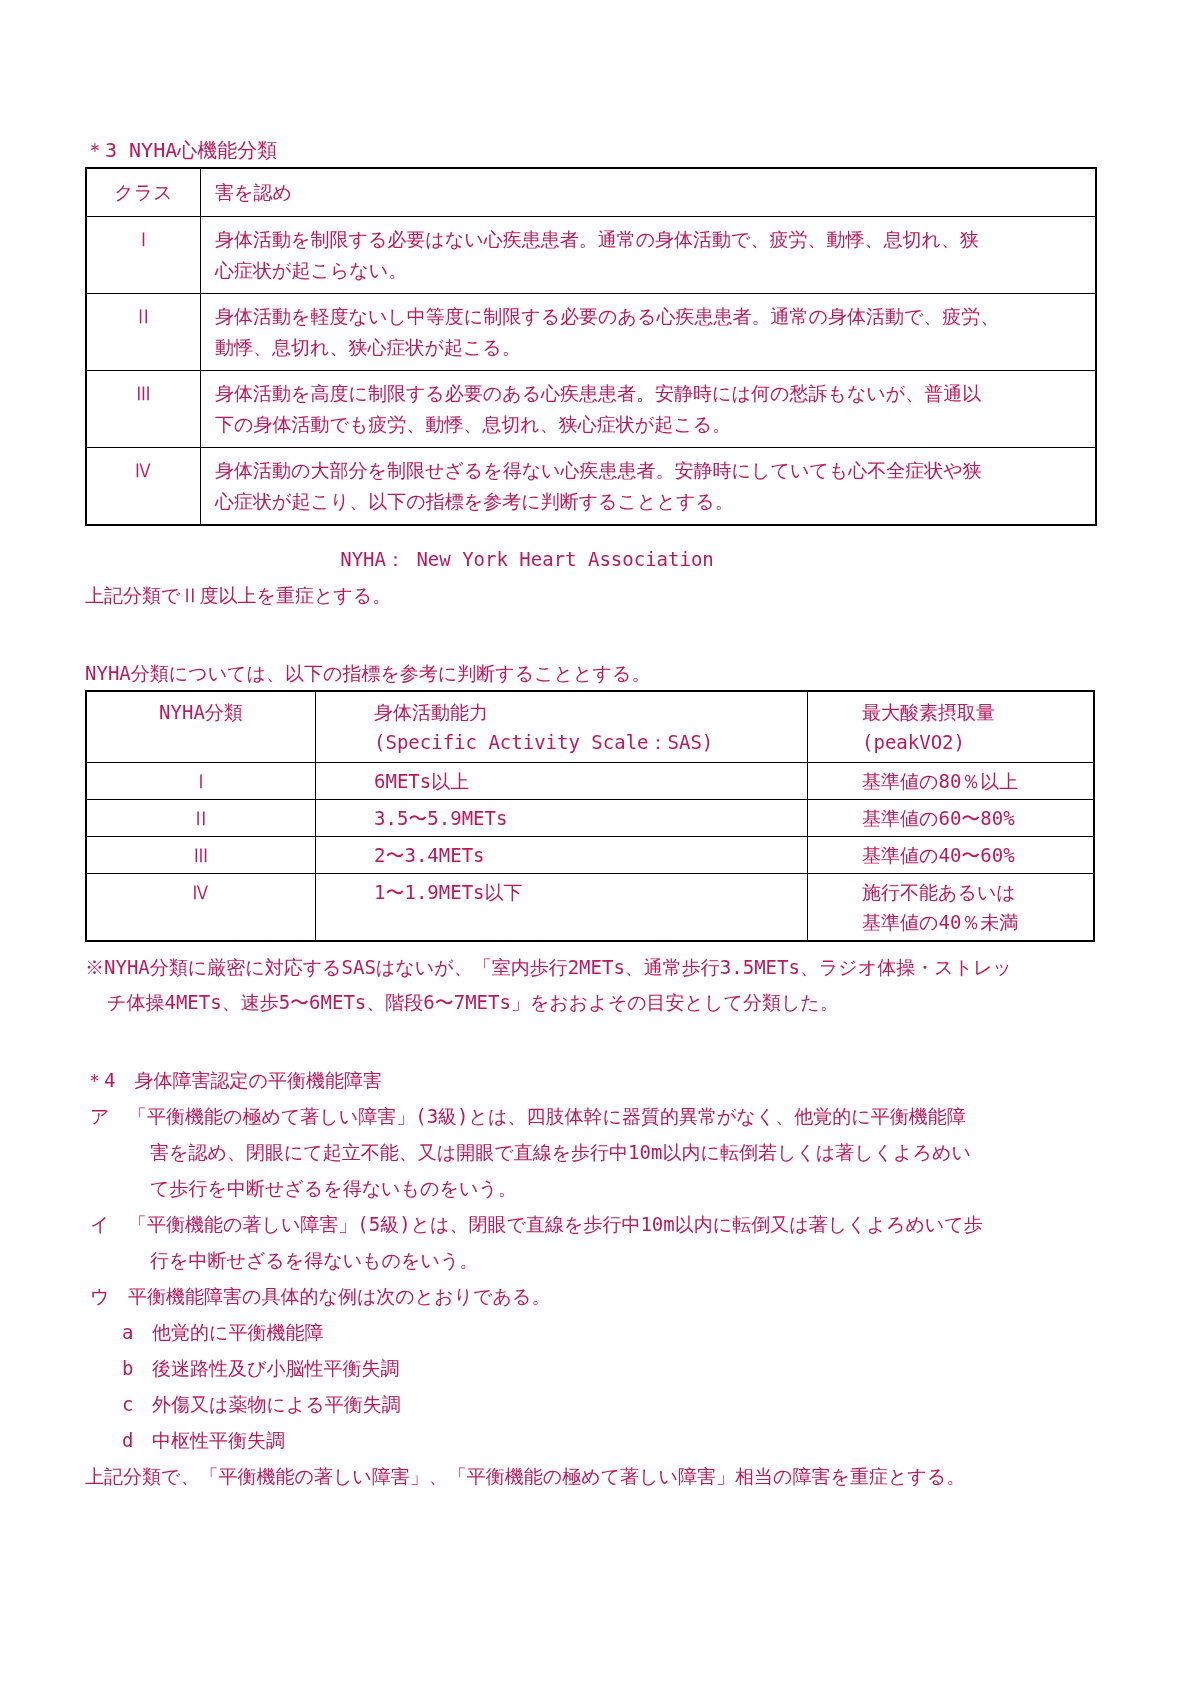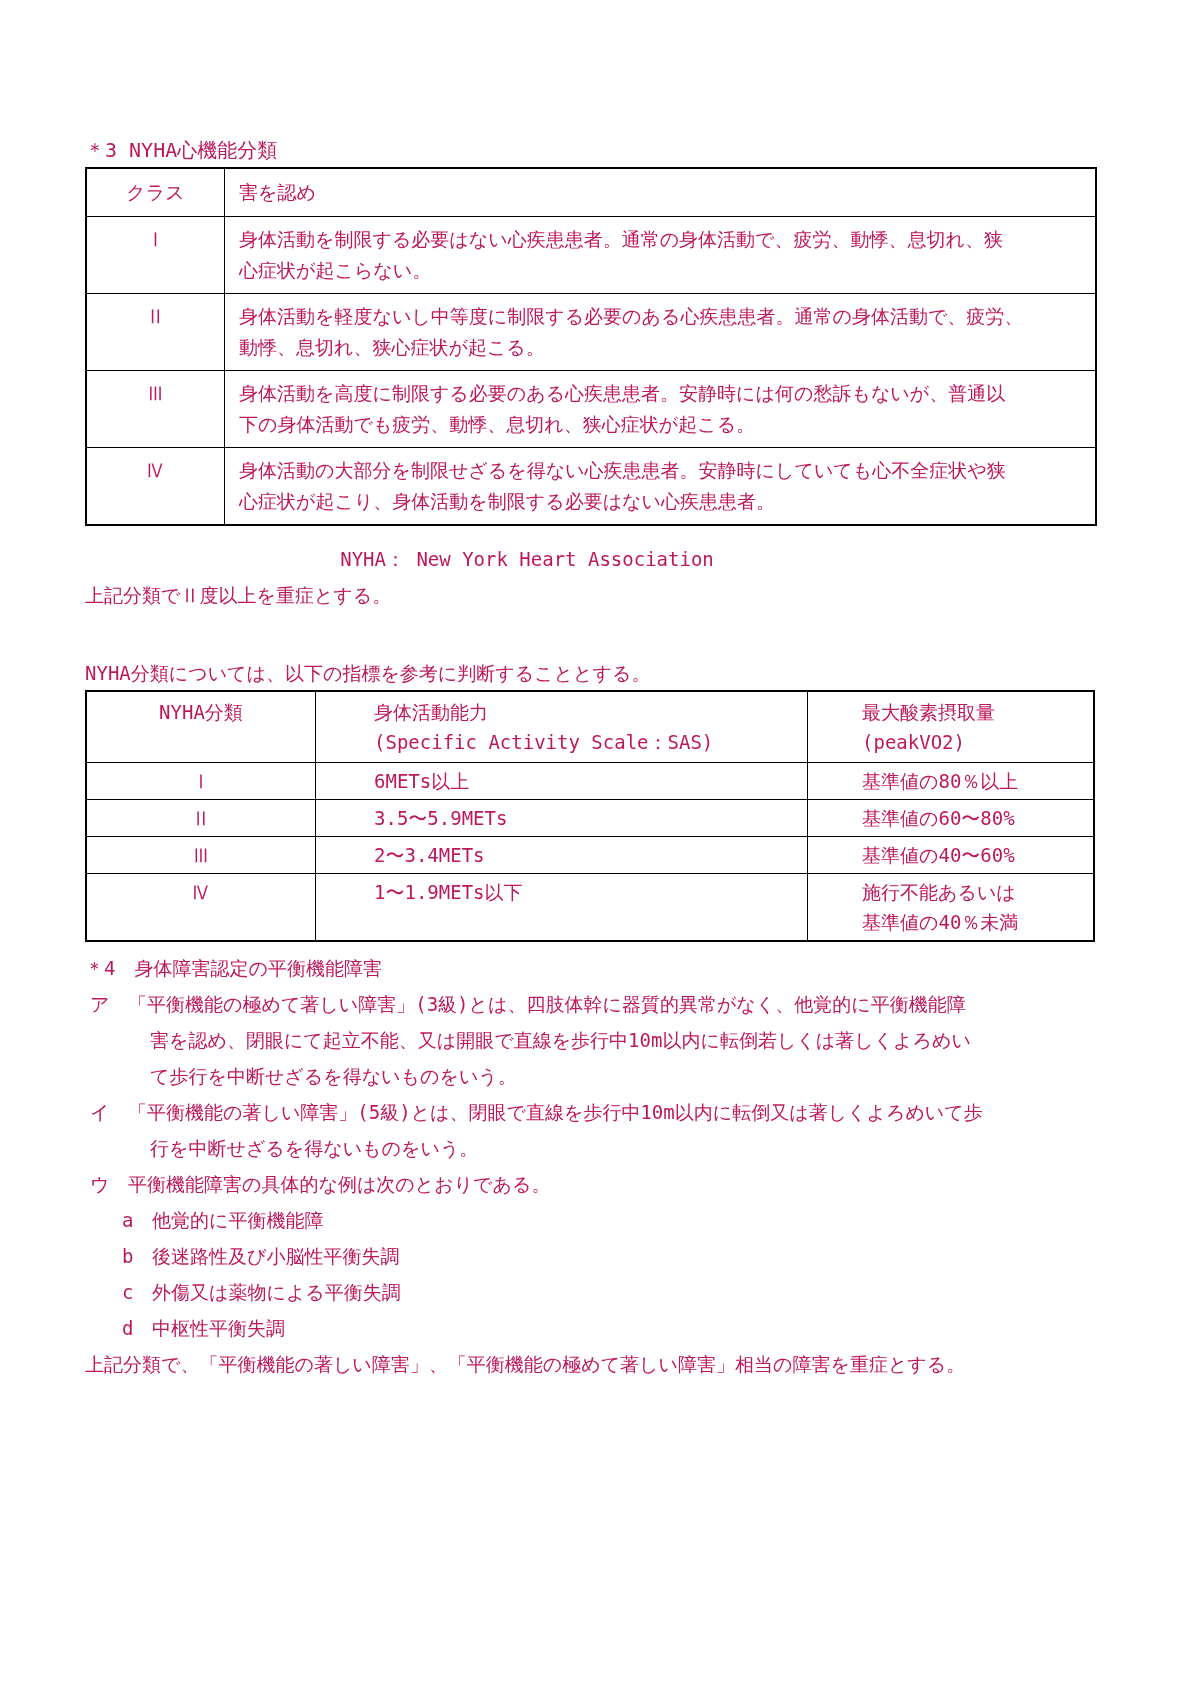--- a/index.html
+++ b/index.html
@@ -39,21 +39,21 @@
   }
   table.t1 th, table.t1 td {
     border: 1px solid #000;
     font-weight: normal;
     vertical-align: top;
     font-size: 19px;
     line-height: 31px;
   }
   table.t1 .c-class { width: 105px; text-align: center; padding: 7px 4px; }
   table.t1 .c-symptom { padding: 7px 16px 7px 14px; text-align: left; }
-  table.t1 tr.hdr th { padding: 8px 16px; height: 30px; }
+  table.t1 tr.hdr th { padding: 8px 4px; height: 30px; }
   table.t1 tr.hdr .c-symptom { text-align: left; padding-left: 14px; }
 
   .nyha-abbrev {
     text-align: center;
     padding-right: 128px;
     line-height: 30px;
     margin: 2px 0 4px 0;
   }
   .severity {
     line-height: 34px;
@@ -147,21 +147,21 @@
 動悸、息切れ、狭心症状が起こる。</td>
       </tr>
       <tr>
         <td class="c-class">Ⅲ</td>
         <td class="c-symptom pre">身体活動を高度に制限する必要のある心疾患患者。安静時には何の愁訴もないが、普通以
 下の身体活動でも疲労、動悸、息切れ、狭心症状が起こる。</td>
       </tr>
       <tr>
         <td class="c-class">Ⅳ</td>
         <td class="c-symptom pre">身体活動の大部分を制限せざるを得ない心疾患患者。安静時にしていても心不全症状や狭
-心症状が起こり、身体活動を制限する必要はない心疾患患者。</td>
+心症状が起こり、以下の指標を参考に判断することとする。</td>
       </tr>
     </tbody>
   </table>
 
   <div class="nyha-abbrev">NYHA：  New York Heart Association</div>
 
   <div class="severity">上記分類でⅡ度以上を重症とする。</div>
 
   <div class="index-intro">NYHA分類については、以下の指標を参考に判断することとする。</div>
 
@@ -191,20 +191,22 @@
       </tr>
       <tr>
         <td class="c-nyha">Ⅳ</td>
         <td class="c-act">1〜1.9METs以下</td>
         <td class="c-oxy pre">施行不能あるいは
 基準値の40％未満</td>
       </tr>
     </tbody>
   </table>
 
+  <div class="sas-note pre">※NYHA分類に厳密に対応するSASはないが、「室内歩行2METs、通常歩行3.5METs、ラジオ体操・ストレッ
+チ体操4METs、速歩5〜6METs、階段6〜7METs」をおおよその目安として分類した。</div>
 
   <h2 class="sec4-heading">＊4　身体障害認定の平衡機能障害</h2>
 
   <div class="s4-item">
     <span class="kana-label">ア</span>
     <div class="item-text pre">「平衡機能の極めて著しい障害」(3級)とは、四肢体幹に器質的異常がなく、他覚的に平衡機能障
 害を認め、閉眼にて起立不能、又は開眼で直線を歩行中10m以内に転倒若しくは著しくよろめい
 て歩行を中断せざるを得ないものをいう。</div>
   </div>
 

